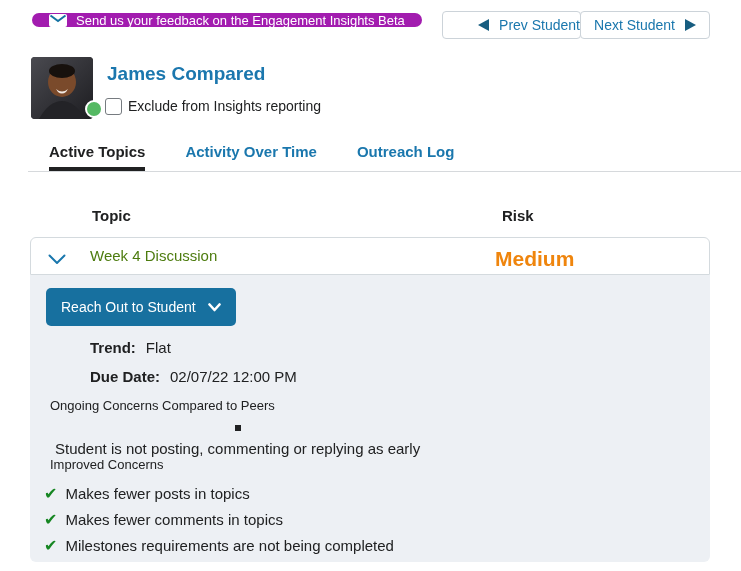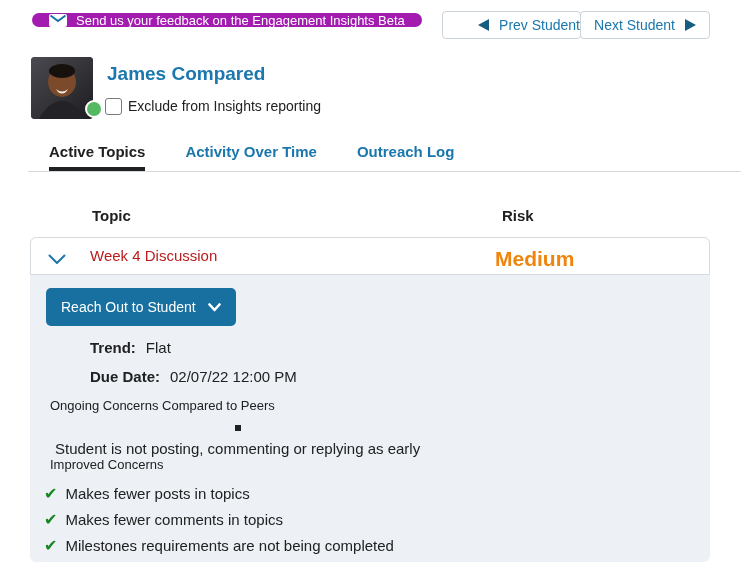--- a/index.html
+++ b/index.html
@@ -48,21 +48,21 @@
   
   .col-header { position:absolute; top:207px; font-size:15px; font-weight:700; color:#202122; }
   #col-topic { left:92px; }
   #col-risk  { left:479px;margin-left:23px; }
 
   .topic-row {
     position:absolute; left:30px; top:237px; width:680px; height:38px;
     background:#fff; border:1px solid #d4dade; border-radius:6px 6px 0 0;
   }
   .row-chevron { position:absolute; left:17px; top:13px; cursor:pointer; }
-  .topic-cell { position:absolute; left:59px; top:9px; font-size:15px; color:#b91c1c; }
+  .topic-cell { position:absolute; left:59px; top:9px; font-size:15px; color:#4d7c0f; }
   .risk-cell  { position:absolute; left:464px; top:9px; font-size:21px; font-weight:700; color:#ef850d; }
 
   
   .detail-panel {
     position:absolute; left:30px; top:275px; width:680px; height:287px;
     background:#edf0f4; border-radius:0 0 6px 6px;
   }
   .reach-out-btn {
     position:absolute; left:16px; top:13px; height:38px;
     display:flex; align-items:center; gap:12px; padding:0 15px;

